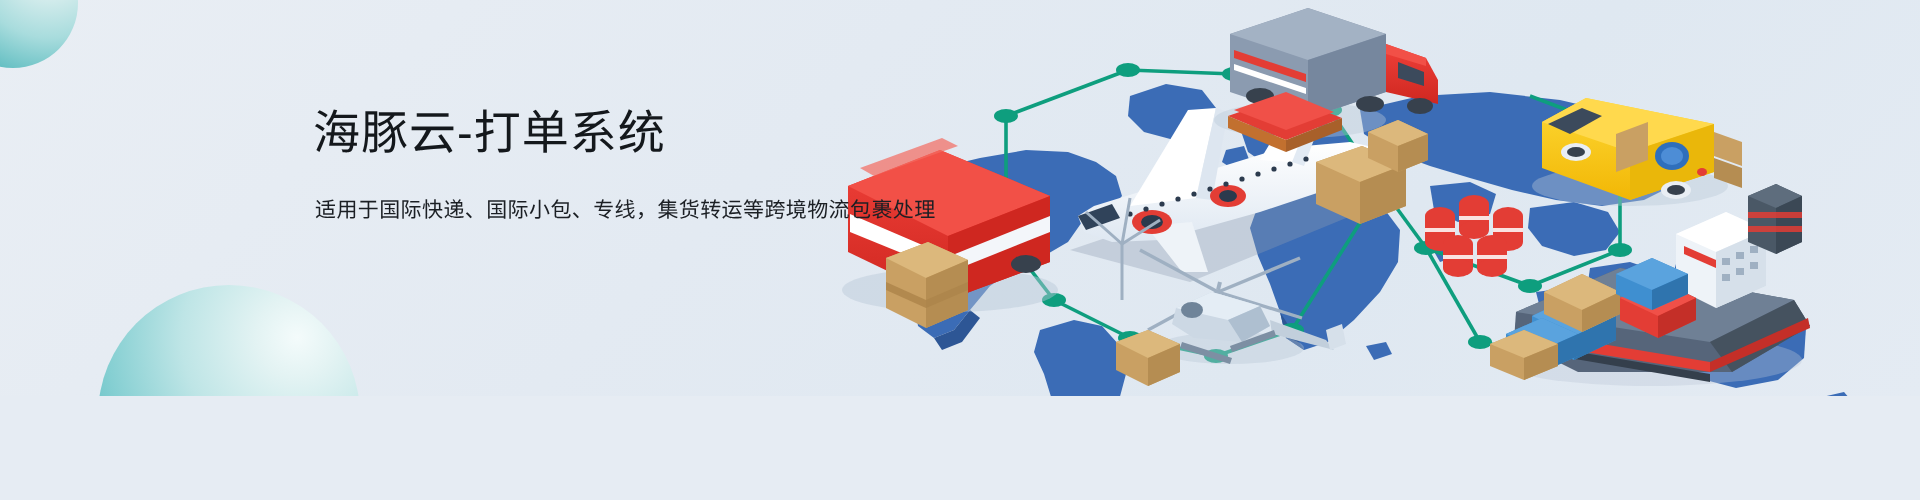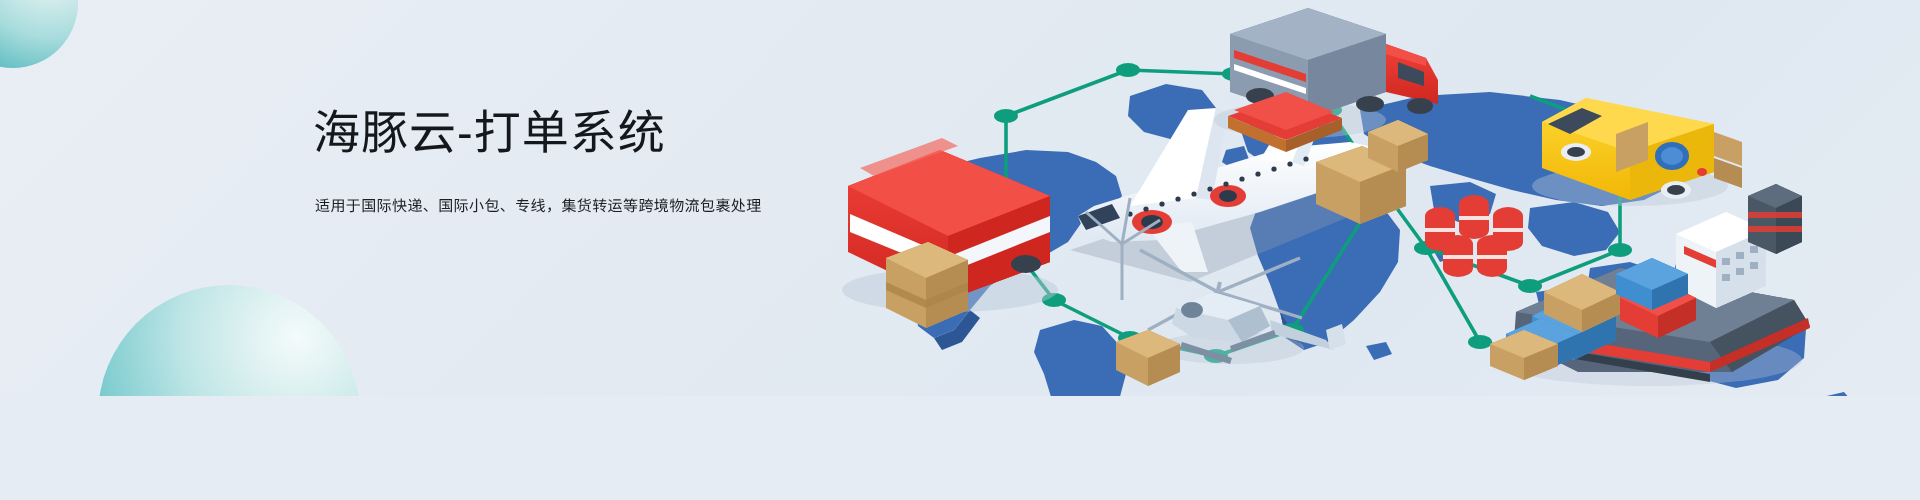--- a/index.html
+++ b/index.html
@@ -52,21 +52,21 @@
     margin: 0;
     font-size: 47px;
     line-height: 1.25;
     font-weight: 400;
     letter-spacing: 1px;
     color: #14181c;
     white-space: nowrap;
   }
   .banner-subtitle {
     margin: 32px 0 0 2px;
-    font-size: 15px;
+    font-size: 21px;
     line-height: 1.4;
     font-weight: 400;
     letter-spacing: 0.4px;
     color: #1b1f24;
     white-space: nowrap;
   }
 
   
   .illustration {
     position: absolute;

